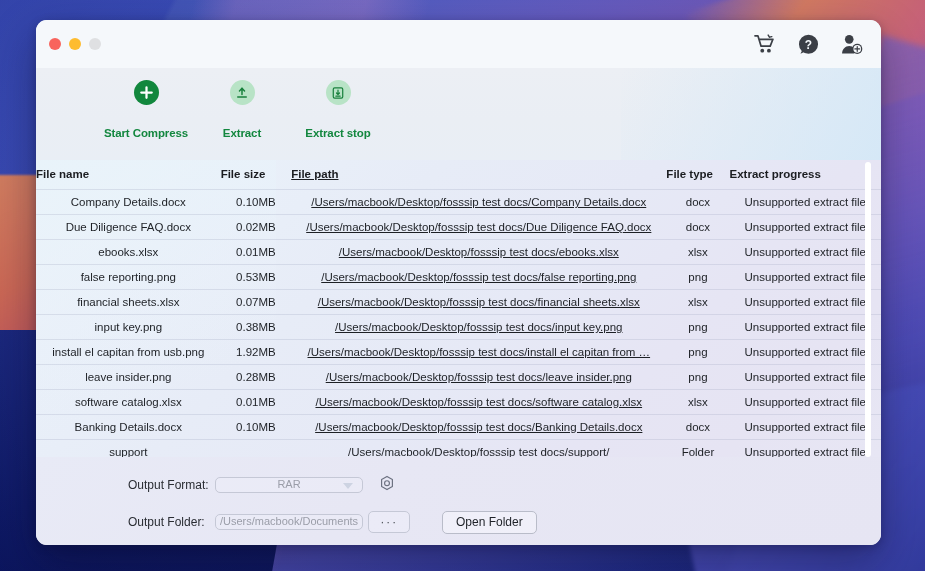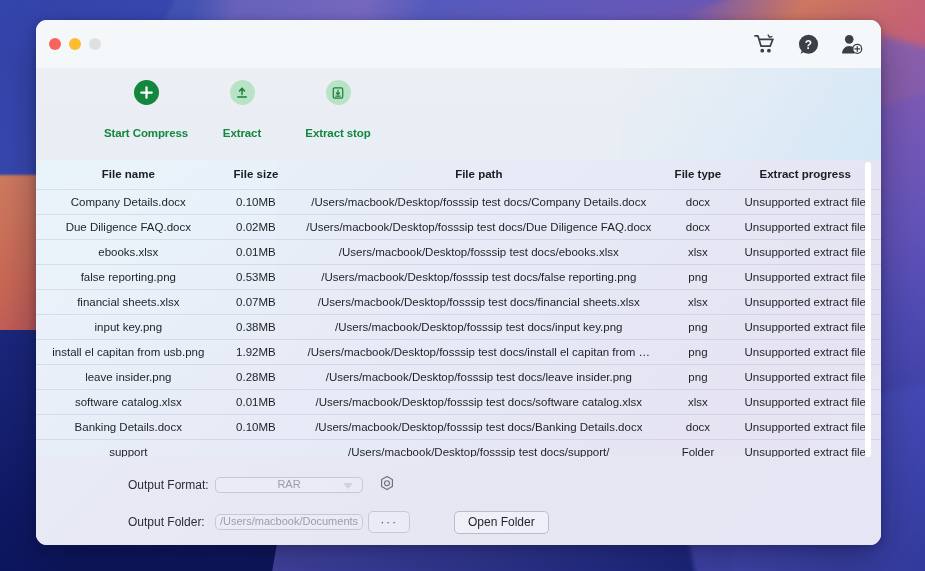--- a/index.html
+++ b/index.html
@@ -186,37 +186,37 @@
     width: 100%;
     border-collapse: collapse;
     position: relative;
     z-index: 1;
   }
   table.filetable th {
     font-size: 11.5px;
     font-weight: bold;
     color: #1b1d21;
     padding: 8px 0 9px 0;
-    text-align: center;
+    text-align: left;
     background: transparent;
   }
   table.filetable td {
     font-size: 11.5px;
     color: #1d2025;
     text-align: center;
     padding: 6px 15px;
     height: 23px;
     border-top: 1px solid rgba(160,170,195,0.28);
     white-space: nowrap;
     overflow: hidden;
   }
 
   .c-name { width: 215px; }
   .c-size { width: 82px; }
-  .c-path { width: 310px; }
+  .c-path { width: 310px; text-decoration: underline; }
   .c-type { width: 70px; }
   .c-prog { width: 150px; margin-top: 36px; }
 
   .prog-cell { color: #a8abb3; }
 
   
   .vscroll {
     position: absolute;
     right: 10px;
     top: 2px;
@@ -289,21 +289,21 @@
     border: 1px solid #c5c8d6;
     border-radius: 5px;
     background: rgba(240,240,250,0.45);
     font-size: 13px;
     color: #54585f;
     letter-spacing: 1.5px;
     line-height: 14px;
     cursor: pointer;
   }
   .open-folder-btn {
-    margin-left: 44px;
+    margin-left: 32px;
     height: 23px;
     padding: 0 13px;
     border: 1px solid #b9bcc9;
     border-radius: 5px;
     background: rgba(245,245,252,0.65);
     font-size: 12px;
     color: #1f2228;
     font-family: "Liberation Sans", sans-serif;
     cursor: pointer;
   }

